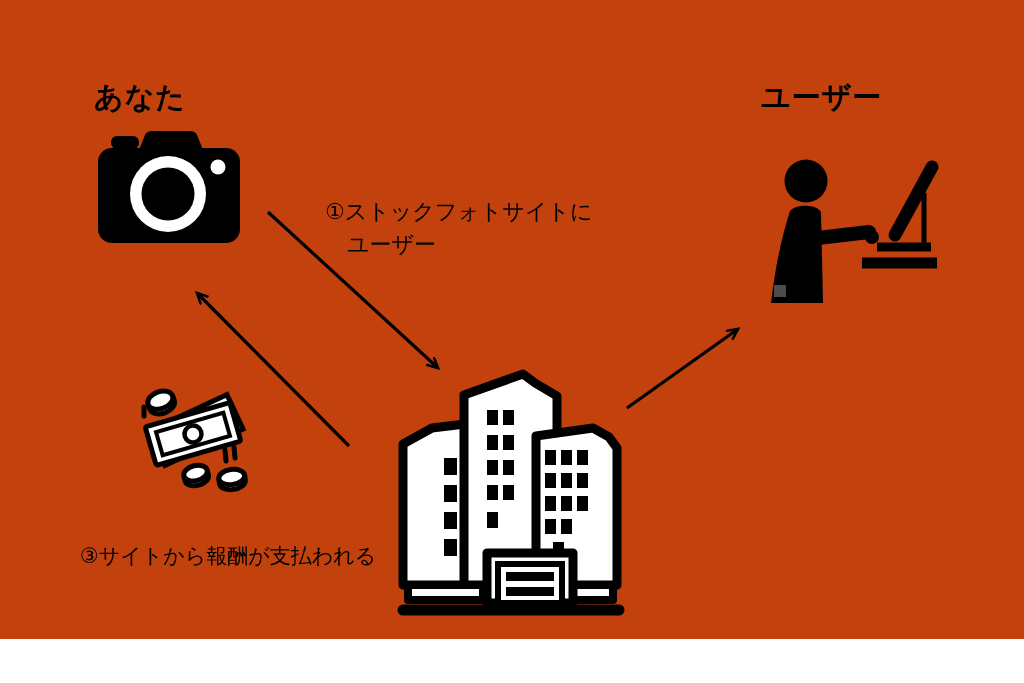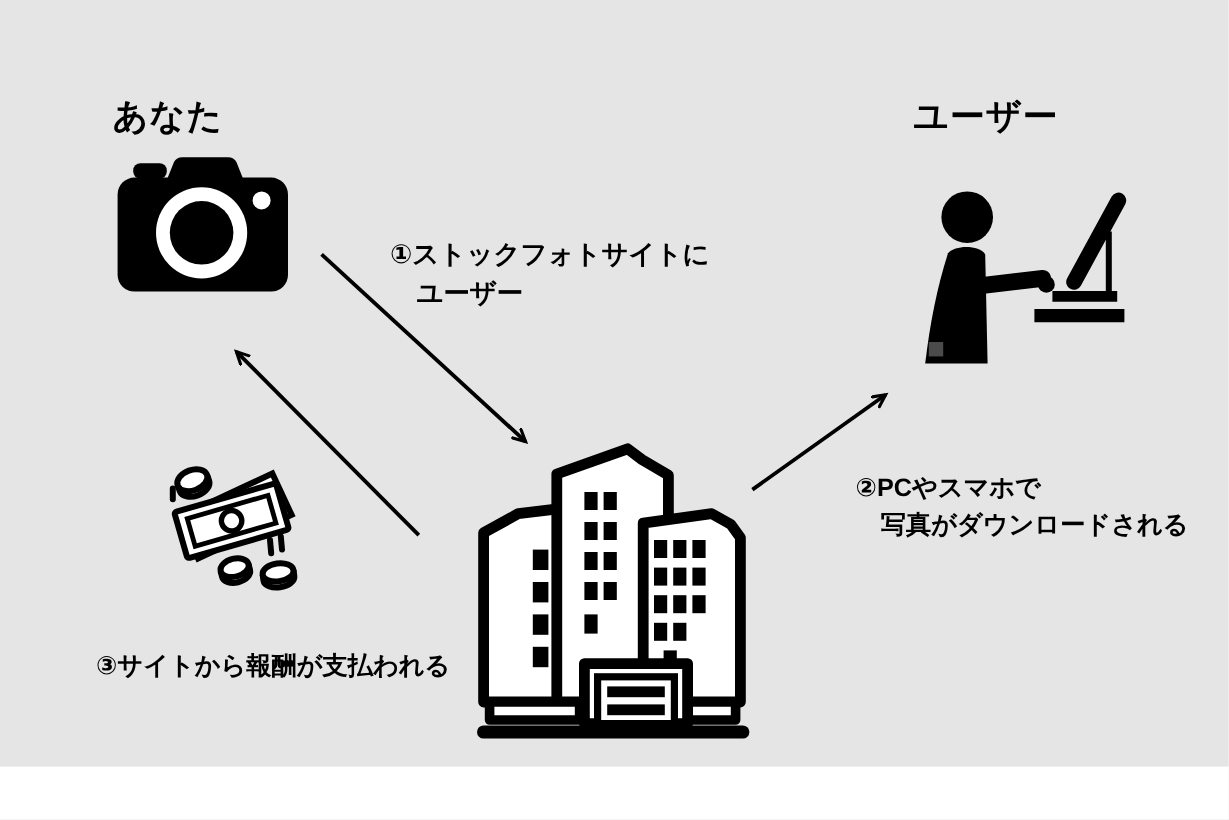--- a/index.html
+++ b/index.html
@@ -1,26 +1,26 @@
 <!DOCTYPE html>
 <html><head>
 <meta charset="utf-8">
 <style>
   html,body{margin:0;padding:0;background:#fff;}
   .canvas{
-    position:relative;width:1024px;height:639px;background:#e5e5e5;
+    position:relative;width:1024px;height:639px;background:#c2410c;
     font-family:"Liberation Sans","DejaVu Sans",sans-serif;color:#000;
     overflow:hidden;
   }
   .abs{position:absolute;}
   .node-label{
     font-size:29px;font-weight:800;letter-spacing:1px;color:#000;white-space:nowrap;
   }
   .step{
-    font-size:22px;font-weight:700;line-height:33px;color:#000;white-space:nowrap;
+    font-size:22px;font-weight:400;line-height:33px;color:#000;white-space:nowrap;
   }
   .step .line2{padding-left:22px;}
   .step2{font-size:21px;line-height:31px;}
   .step2 .line2{padding-left:21px;}
   svg{display:block;}
 </style>
 </head>
 <body>
 
 <div class="canvas">
@@ -41,24 +41,20 @@
       <line x1="627" y1="408" x2="738" y2="329" stroke="#000" stroke-width="3.2" marker-end="url(#ah)"></line>
     </g>
   </svg>
 
   <div class="abs node-label" style="left:94px;top:78px;">あなた</div>
   <div class="abs node-label" style="left:761px;top:78px;text-align:right;">ユーザー</div>
 
   <div class="abs step" style="left:325px;top:195px;">
     <div class="line1">①ストックフォトサイトに</div>
     <div class="line2">ユーザー</div>
-  </div>
-  <div class="abs step step2" style="left:713px;top:391px;">
-    <div class="line1">②PCやスマホで</div>
-    <div class="line2">写真がダウンロードされる</div>
   </div>
   <div class="abs step step2" style="left:80px;top:540px;">
     <div class="line1">③サイトから報酬が支払われる</div>
   </div>
 
   <svg class="abs" style="left:95px;top:128px;" width="150" height="120" viewBox="0 0 150 120">
     <rect x="16" y="8" width="28" height="13" rx="6" fill="#000"></rect>
     <path d="M44,22 L50,7 Q52,3 57,3 L95,3 Q100,3 102,7 L108,22 Z" fill="#000"></path>
     <rect x="3" y="20" width="142" height="95" rx="14" fill="#000"></rect>
     <circle cx="73" cy="66" r="38" fill="#fff"></circle>

